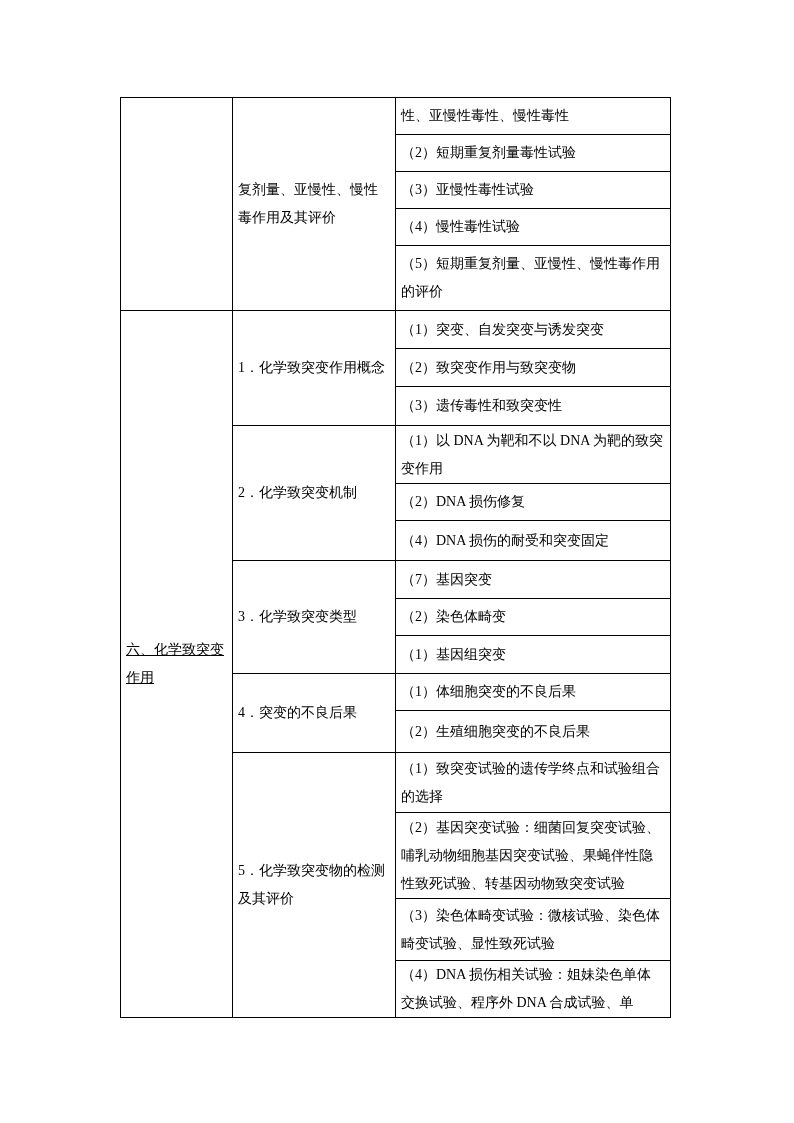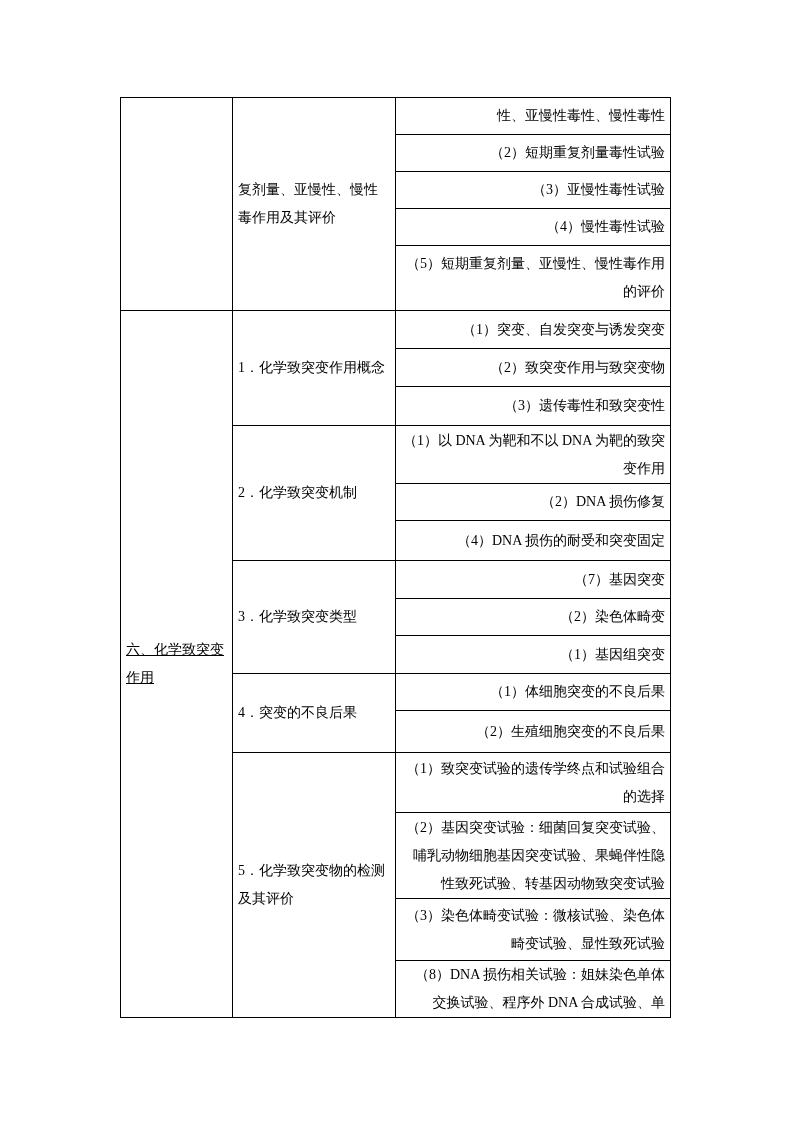--- a/index.html
+++ b/index.html
@@ -25,21 +25,21 @@
     border: 1px solid #000000;
     vertical-align: middle;
     font-size: 14px;
     line-height: 28px;
     padding: 0 5px;
     overflow: hidden;
     word-break: break-all;
   }
   td.chapter-cell { padding: 0 8px; line-height: 30px; text-decoration: underline; }
   td.topic-cell   { padding: 0 6px; line-height: 30px; }
-  td.detail-cell  { padding: 0 6px; text-align: right; }
+  td.detail-cell  { padding: 0 6px; }
   td.tight        { line-height: 21px; }
   .page-footer {
     position: absolute;
     left: 0;
     top: 1027px;
     width: 794px;
     text-align: center;
     font-size: 15px;
     font-family: "Liberation Serif", "DejaVu Serif", serif;
   }
@@ -121,19 +121,19 @@
       <td class="topic-cell" rowspan="4">5．化学致突变物的检测及其评价</td>
       <td class="detail-cell">（1）致突变试验的遗传学终点和试验组合的选择</td>
     </tr>
     <tr style="height:86px">
       <td class="detail-cell">（2）基因突变试验：细菌回复突变试验、哺乳动物细胞基因突变试验、果蝇伴性隐性致死试验、转基因动物致突变试验</td>
     </tr>
     <tr style="height:62px">
       <td class="detail-cell">（3）染色体畸变试验：微核试验、染色体畸变试验、显性致死试验</td>
     </tr>
     <tr style="height:46px">
-      <td class="detail-cell tight">（8）DNA 损伤相关试验：姐妹染色单体交换试验、程序外 DNA 合成试验、单</td>
+      <td class="detail-cell tight">（4）DNA 损伤相关试验：姐妹染色单体交换试验、程序外 DNA 合成试验、单</td>
     </tr>
   </tbody>
     </table>
 
 
 </div>
 
 </body></html>

